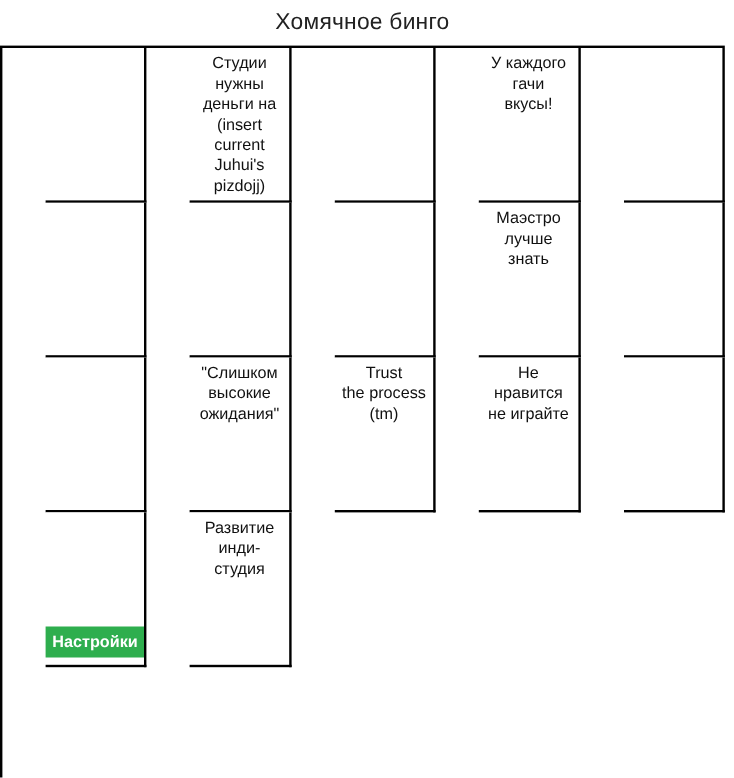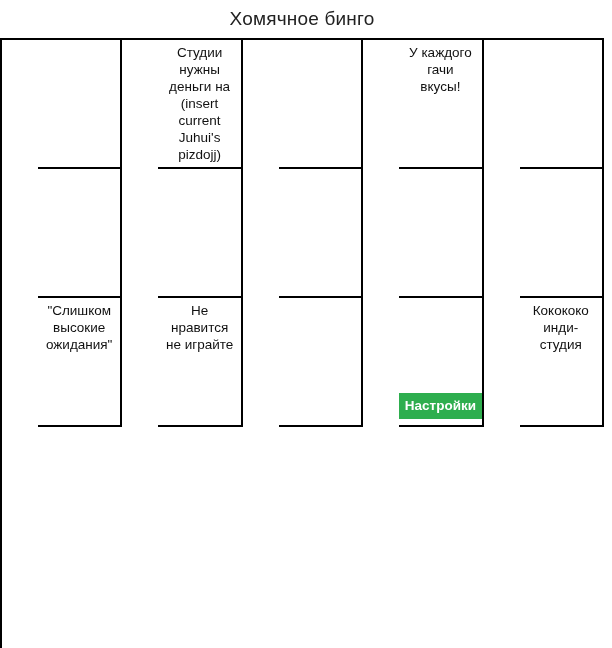--- a/index.html
+++ b/index.html
@@ -123,43 +123,52 @@
       <span class="cell-text"></span>
     </div>
     <div class="cell">
       <span class="cell-text"></span>
     </div>
     <div class="cell">
       <span class="cell-text"></span>
     </div>
 
     <div class="cell">
+      <span class="cell-text">Маэстро лучше
+знать</span>
+    </div>
+    <div class="cell">
       <span class="cell-text"></span>
     </div>
     <div class="cell">
       <span class="cell-text"></span>
     </div>
     <div class="cell">
       <span class="cell-text">"Слишком
 высокие
 ожидания"</span>
+    </div>
+    <div class="cell">
+      <span class="cell-text">Trust
+the process
+(tm)</span>
     </div>
 
     <div class="cell">
       <span class="cell-text">Не нравится
 не играйте</span>
     </div>
     <div class="cell">
       <span class="cell-text"></span>
     </div>
     <div class="cell">
       <span class="cell-text"></span>
       <div class="settings-wrap">
         <button class="settings-button">Настройки</button>
       </div>
     </div>
     <div class="cell">
-      <span class="cell-text">Кокококо
+      <span class="cell-text">Развитие
 инди-студия</span>
     </div>
 
   </div>
 </div>
 
 </body></html>

